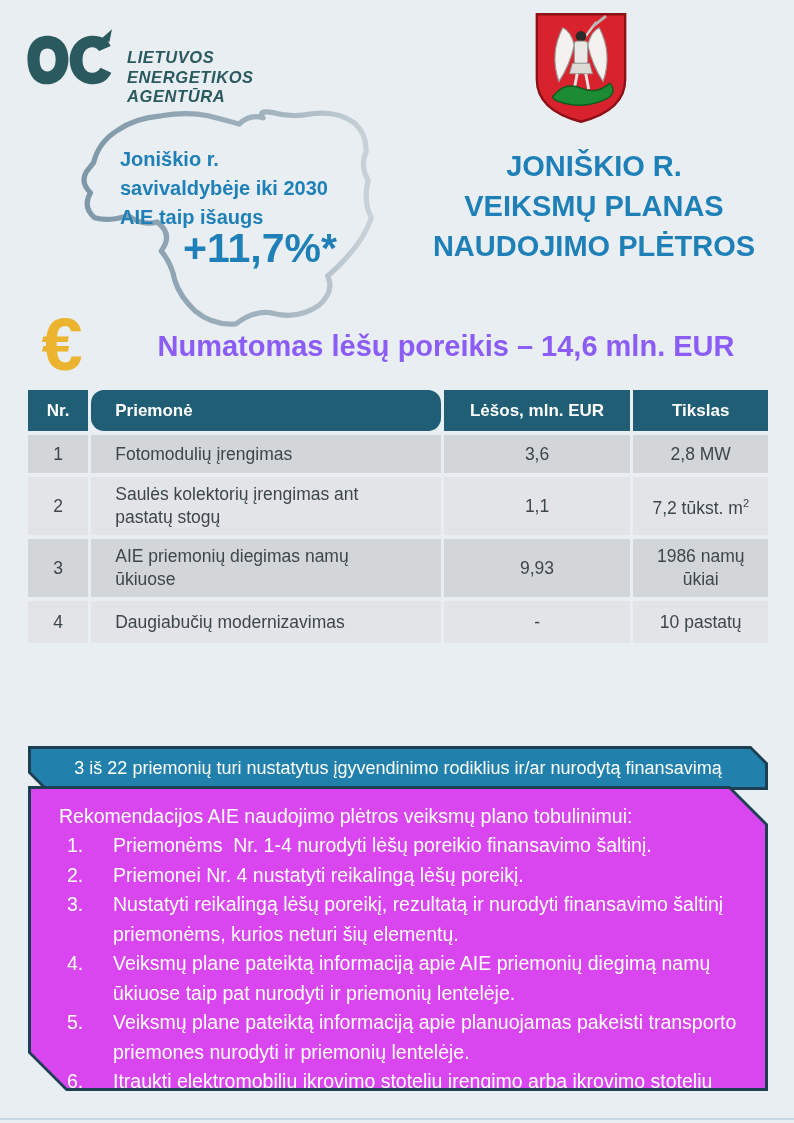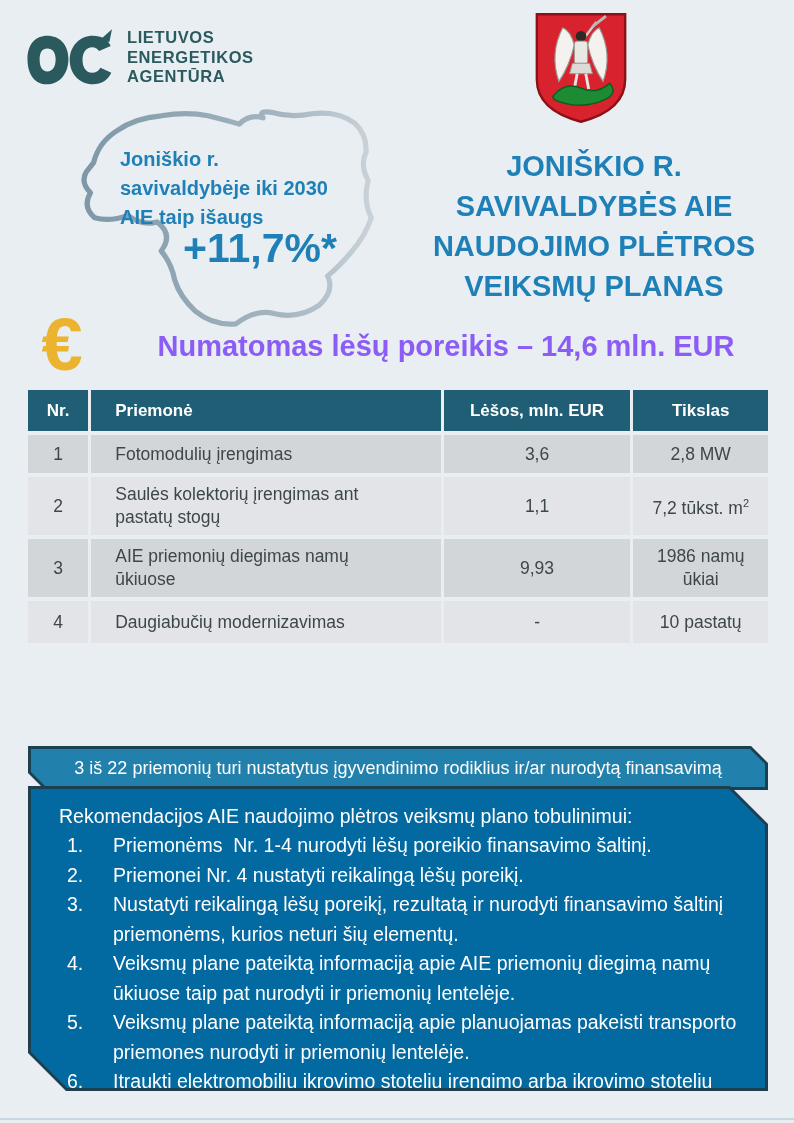--- a/index.html
+++ b/index.html
@@ -6,22 +6,22 @@
   html,body { width:794px; }
   body { font-family:"Liberation Sans", sans-serif; }
   .page {
     position:relative; width:794px; height:1123px;
     background:#e9eef3; overflow:hidden;
   }
   
   .logo-wrap { position:absolute; left:25px; top:28px; display:flex; align-items:flex-start; }
   .logo-mark { width:92px; height:64px; }
   .logo-text {
-    margin-left:10px; margin-top:0;
-    color:#2a5a5e; font-weight:bold; font-size:16.5px; line-height:19.5px; letter-spacing:.6px;
+    margin-left:10px; margin-top:20px;
+    color:#2a5a5e; font-weight:bold; font-size:16.5px; line-height:19.5px; letter-spacing:.6px;font-style:italic;
   }
   .coa { position:absolute; left:533px; top:10px; width:96px; height:116px; }
   
   .map-wrap { position:absolute; left:78px; top:103px; width:312px; height:244px; }
   .map-svg { position:absolute; left:0; top:0; width:100%; height:100%; }
   .map-caption {
     position:absolute; left:42px; top:42px; width:260px;
     color:#1f80b7; font-weight:bold; font-size:20px; line-height:29px;
   }
   .map-value {
@@ -41,21 +41,21 @@
   .funding-text {
     position:absolute; left:108px; top:330px; width:676px; text-align:center;
     color:#8b5cf6; font-weight:bold; font-size:29px;
   }
   
   .tbl { position:absolute; left:25px; top:386px; width:746px; border-collapse:separate; border-spacing:3px 4px; }
   .tbl th {
     background:#1f5e75; color:#fff; font-size:17px; font-weight:bold;
     height:41px; vertical-align:middle; text-align:center;
   }
-  .tbl th.col-priemone { text-align:left; padding-left:24px; }
+  .tbl th.col-priemone { text-align:left; padding-left:24px;border-radius:13px; }
   .tbl td {
     color:#3d464b; font-size:17.5px; vertical-align:middle; text-align:center;
     padding:6px 8px; line-height:23px;
   }
   .tbl td.col-priemone { text-align:left; padding-left:24px; padding-right:30px;margin-top:28px; }
   .row-a td { background:#d2d6d9; }
   .row-b td { background:#e2e4e7; }
   .r1 td { height:38px; }
   .r2 td { height:48px; }
   .r3 td { height:58px; }
@@ -74,21 +74,21 @@
     display:flex; align-items:center; justify-content:center;
     color:#fff; font-size:18px;
   }
   
   .reco {
     position:absolute; left:28px; top:786px; width:740px; height:305px;
     background:#1c3f52; padding:3px;
     clip-path:polygon(0 0, calc(100% - 38px) 0, 100% 38px, 100% 100%, 38px 100%, 0 calc(100% - 38px));
   }
   .reco-inner {
-    width:100%; height:100%; background:#0369a1;
+    width:100%; height:100%; background:#d946ef;
     clip-path:polygon(0 0, calc(100% - 36px) 0, 100% 36px, 100% 100%, 36px 100%, 0 calc(100% - 36px));
     color:#fff; padding:12px 26px 10px 28px;
   }
   .reco-heading { font-size:19.5px; line-height:30px; }
   .reco-list { list-style:none; counter-reset:reco; }
   .reco-list li { counter-increment:reco; display:flex; font-size:19.5px; line-height:29.5px; white-space:pre-wrap; }
   .reco-list li::before { content:counter(reco) "."; width:46px; flex:0 0 46px; padding-left:8px; }
   .reco-list li span { flex:1; }
   
   .footnote {
@@ -144,23 +144,22 @@
     <div class="map-caption">
       <div>Joniškio r.</div>
       <div>savivaldybėje iki 2030</div>
       <div>AIE taip išaugs</div>
     </div>
     <div class="map-value">+11,7%*</div>
   </div>
 
   <div class="title">
     <div>JONIŠKIO R.</div>
-    <div>SAVIVALDYBĖS AIE</div>
+    <div>VEIKSMŲ PLANAS</div>
     <div>NAUDOJIMO PLĖTROS</div>
-    <div>VEIKSMŲ PLANAS</div>
   </div>
 
   <div class="euro">€</div>
   <div class="funding-text">Numatomas lėšų poreikis – 14,6 mln. EUR</div>
 
   <table class="tbl">
     <colgroup>
       <col style="width:60px">
         <col style="width:348px">
         <col style="width:186px">

